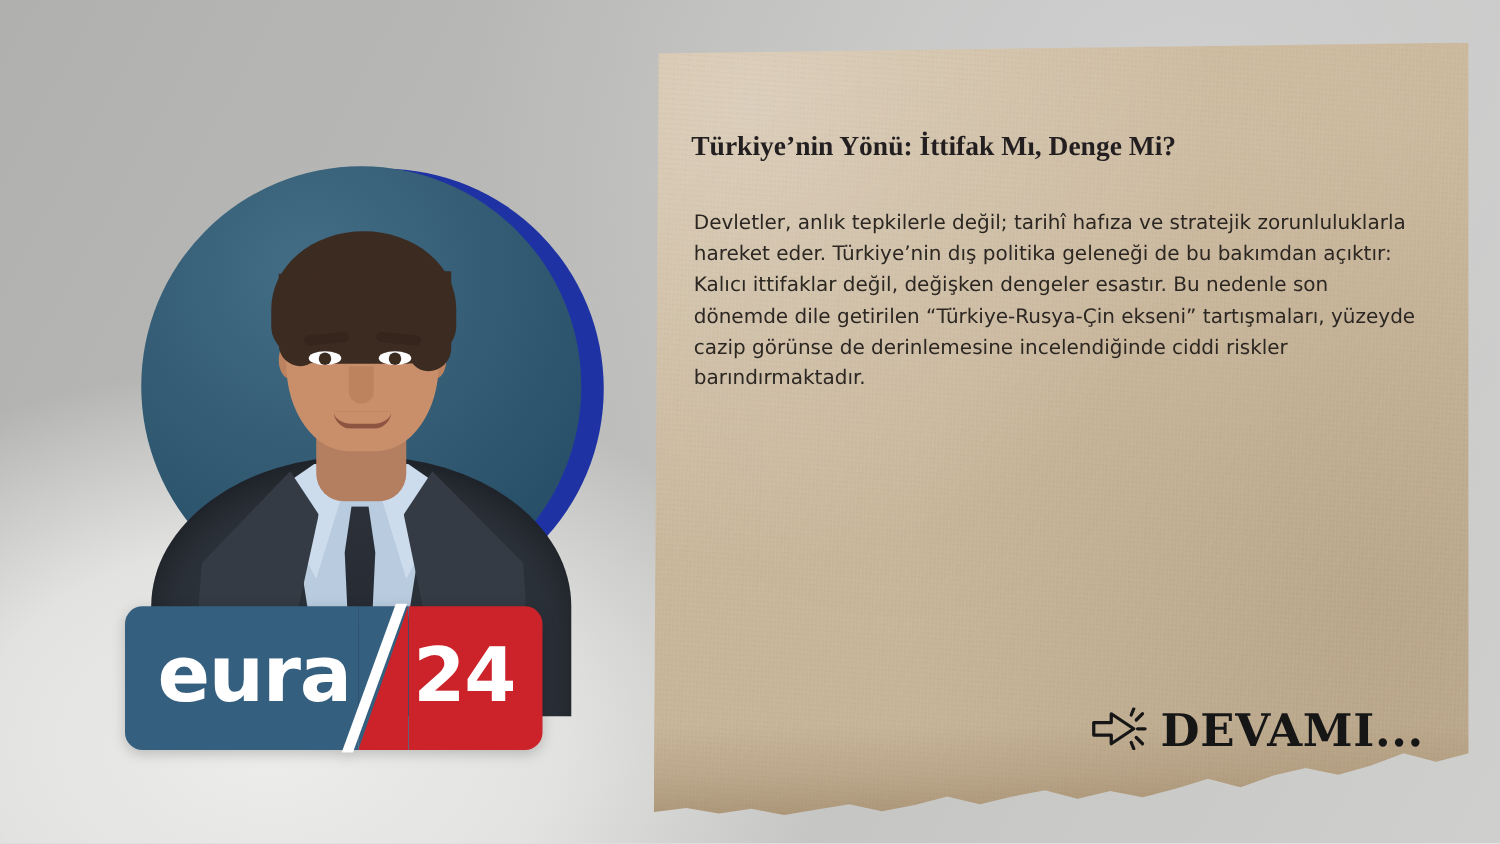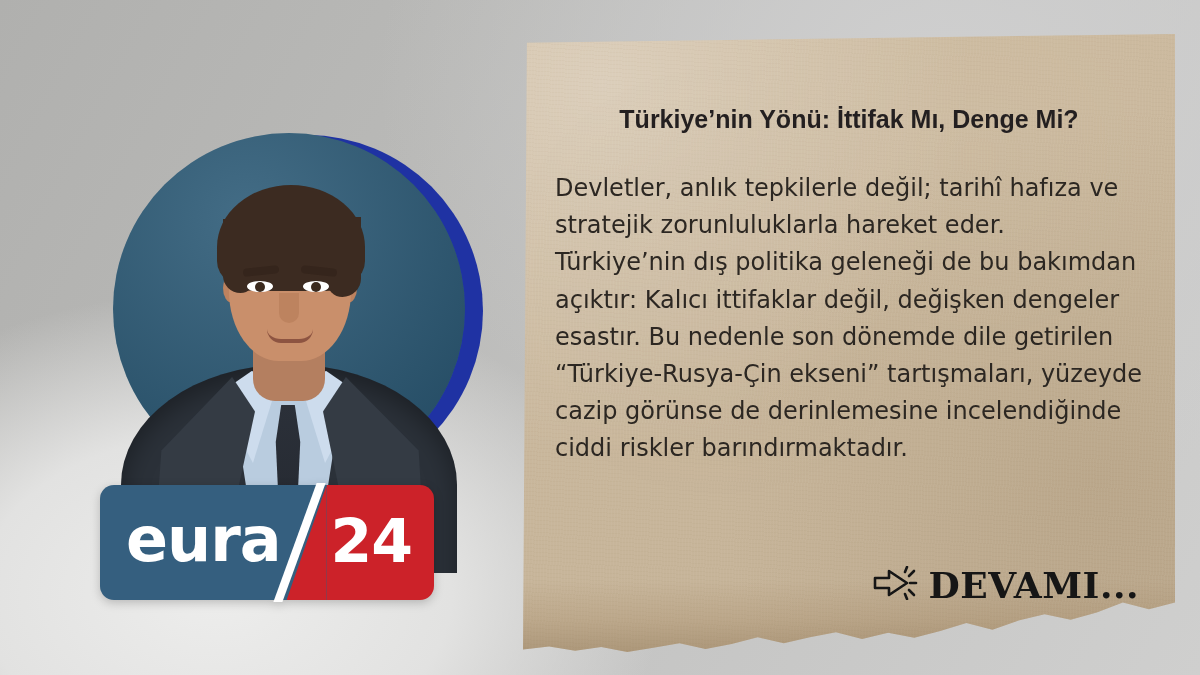--- a/index.html
+++ b/index.html
@@ -342,32 +342,32 @@
     text-align: center;
     font-family: "DejaVu Serif", "Liberation Serif", serif;
     font-weight: 700;
     font-size: 42px;
     line-height: 1.1;
     color: #252a63;
     letter-spacing: 0.2px;
   }
   #article-subtitle {
     margin: 40px 0 0 0;
-    text-align: center;
-    font-family: Liberation Sans, sans-serif;
+    text-align: left;
+    font-family: Liberation Serif, serif;
     font-weight: 700;
-    font-size: 25px;
+    font-size: 22px;
     line-height: 1.2;
     color: #231f20;
   }
   #article-body {
     margin: 36px 2px 0 2px;
     font-family: "DejaVu Sans", "Liberation Sans", sans-serif;
     font-weight: 400;
-    font-size: 24px;
+    font-size: 16px;
     line-height: 1.55;
     color: #2c2722;
     text-align: left;
   }
 
   #read-more {
     position: absolute;
     right: 36px;
     bottom: 48px;
     z-index: 4;

